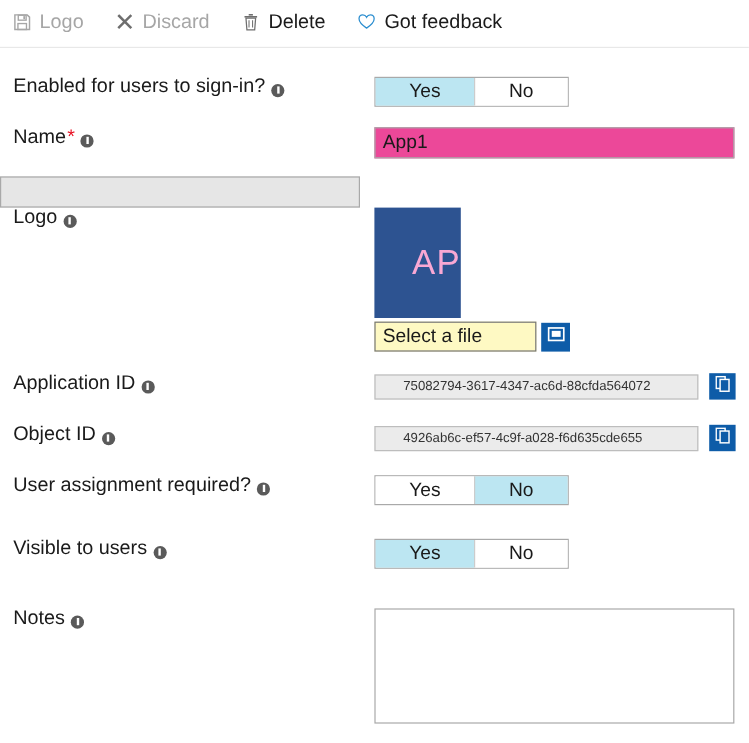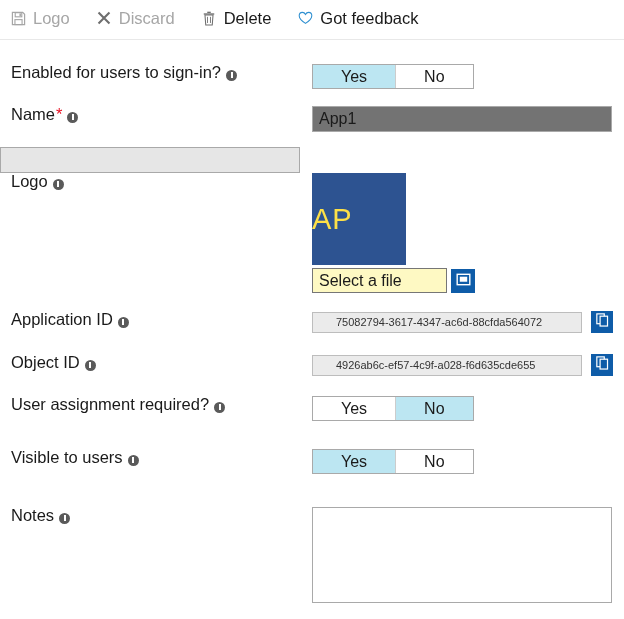--- a/index.html
+++ b/index.html
@@ -119,21 +119,21 @@
     box-sizing: border-box;
   }
   .toggle .opt.sel { background: #bce6f2; }
   .toggle .opt + .opt { border-left: 1px solid #cccccc; }
 
   
   .textbox {
     height: 26px;
     box-sizing: border-box;
     border: 1px solid #a9a9a9;
-    background: #737373;
+    background: #ec4899;
     font-family: "Liberation Sans", sans-serif;
     font-size: 16px;
     color: #1a1a1a;
     padding: 0 6px;
     line-height: 24px;
     white-space: nowrap;
     overflow: hidden;
   }
   .textbox.wide { width: 300px; }
   .textbox.readonly {
@@ -164,27 +164,27 @@
     display: inline-flex;
     align-items: center;
     justify-content: center;
     vertical-align: middle;
     margin-left: 5px;
     cursor: default;
   }
 
   
   .logo-tile {
-    width: 94px;
+    width: 72px;
     height: 92px;
     background: #2d5391;
-    color: #fde047;
-    display: flex;
-    align-items: center;
-    justify-content: flex-start;
+    color: #f9a8d4;
+    display: flex;
+    align-items: center;
+    justify-content: flex-end;
     font-size: 29px;
     letter-spacing: 1px;
   }
   .file-row {
     display: flex;
     align-items: center;
     margin-top: 3px;
   }
   .file-input {
     width: 135px;

